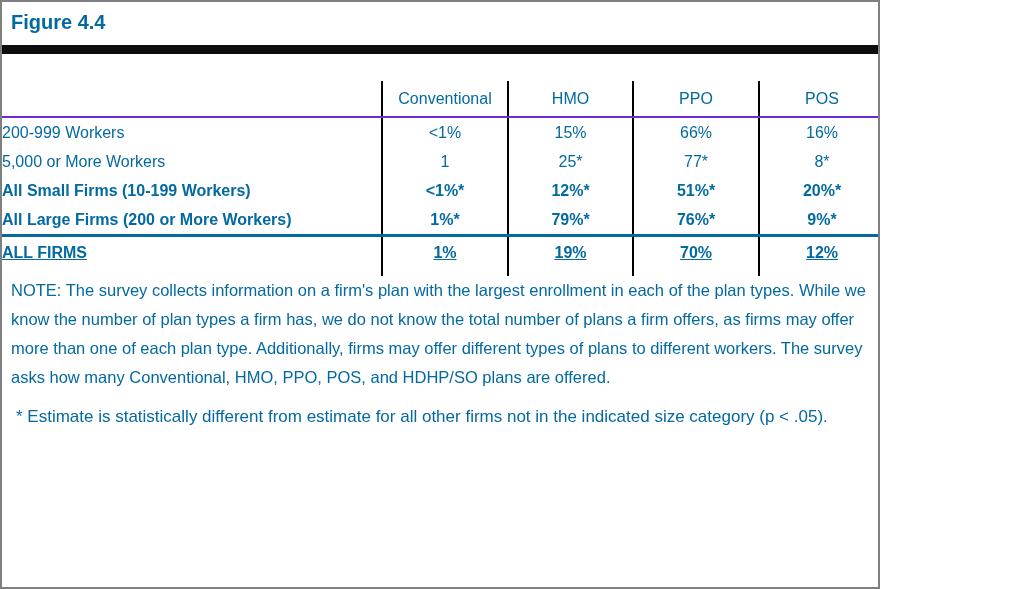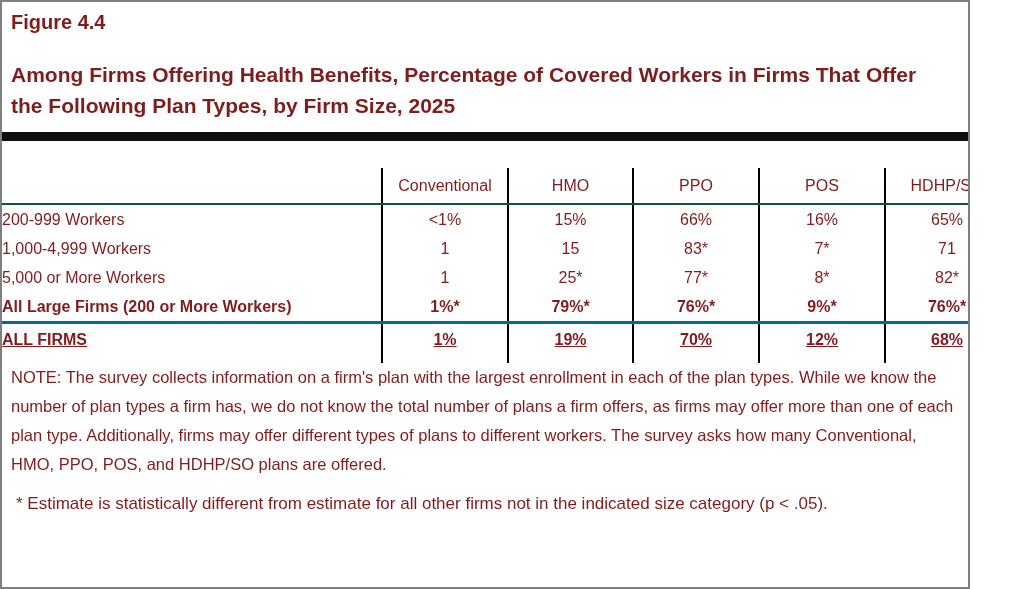--- a/index.html
+++ b/index.html
@@ -1,23 +1,23 @@
 <!DOCTYPE html>
 <html><head>
 <meta charset="utf-8">
 <style>
   html, body { margin: 0; padding: 0; background: #fff; }
   .page {
-    width: 970px;
+    width: 880px;
     height: 589px;
     box-sizing: border-box;
     border: 2px solid #7f7f7f;
     background: #ffffff;
     font-family: "Liberation Sans", sans-serif;
-    color: #7f1d1d;
+    color: #0369a1;
     overflow: hidden;
   }
   .figure-label {
     font-size: 20px;
     font-weight: bold;
     padding: 9px 10px 0 9px;
     line-height: 23px;
   }
   .figure-title {
     font-size: 21px;
@@ -42,21 +42,21 @@
     font-size: 16px;
     font-weight: normal;
     padding: 0;
     overflow: hidden;
     white-space: nowrap;
   }
   thead th {
     height: 35px;
     text-align: center;
     vertical-align: middle;
-    border-bottom: 2px solid #14532d;
+    border-bottom: 2px solid #6d28d9;
   }
   .vline { border-left: 2px solid #000; }
   tbody td { height: 29px; vertical-align: middle; }
   td.num { text-align: center; }
   td.row-label { text-align: left; padding-left: 8px; }
   td.indent { padding-left: 34px; }
   tr.bold td { font-weight: bold; }
   tr.total-row td {
     border-top: 3px solid #0369a1;
     height: 32px;
@@ -78,21 +78,20 @@
     line-height: 19px;
   }
 </style>
 </head>
 <body>
 
 <div class="page">
 
   <div class="figure-label">Figure 4.4</div>
 
-  <div class="figure-title">Among Firms Offering Health Benefits, Percentage of Covered Workers in Firms That Offer the Following Plan Types, by Firm Size, 2025</div>
 
   <div class="top-bar"></div>
 
   <table class="data-table">
     <colgroup>
       <col style="width:380px">
       <col style="width:126px">
       <col style="width:125px">
       <col style="width:126px">
       <col style="width:126px">
@@ -111,34 +110,34 @@
     <tbody>
       <tr>
         <td class="row-label indent">200-999 Workers</td>
         <td class="vline num">&lt;1%</td>
         <td class="vline num">15%</td>
         <td class="vline num">66%</td>
         <td class="vline num">16%</td>
         <td class="vline num">65%</td>
       </tr>
       <tr>
-        <td class="row-label indent">1,000-4,999 Workers</td>
-        <td class="vline num">1</td>
-        <td class="vline num">15</td>
-        <td class="vline num">83*</td>
-        <td class="vline num">7*</td>
-        <td class="vline num">71</td>
-      </tr>
-      <tr>
         <td class="row-label indent">5,000 or More Workers</td>
         <td class="vline num">1</td>
         <td class="vline num">25*</td>
         <td class="vline num">77*</td>
         <td class="vline num">8*</td>
         <td class="vline num">82*</td>
+      </tr>
+      <tr class="bold">
+        <td class="row-label">All Small Firms (10-199 Workers)</td>
+        <td class="vline num">&lt;1%*</td>
+        <td class="vline num">12%*</td>
+        <td class="vline num">51%*</td>
+        <td class="vline num">20%*</td>
+        <td class="vline num">42%*</td>
       </tr>
       <tr class="bold">
         <td class="row-label">All Large Firms (200 or More Workers)</td>
         <td class="vline num">1%*</td>
         <td class="vline num">79%*</td>
         <td class="vline num">76%*</td>
         <td class="vline num">9%*</td>
         <td class="vline num">76%*</td>
       </tr>
       <tr class="total-row">

